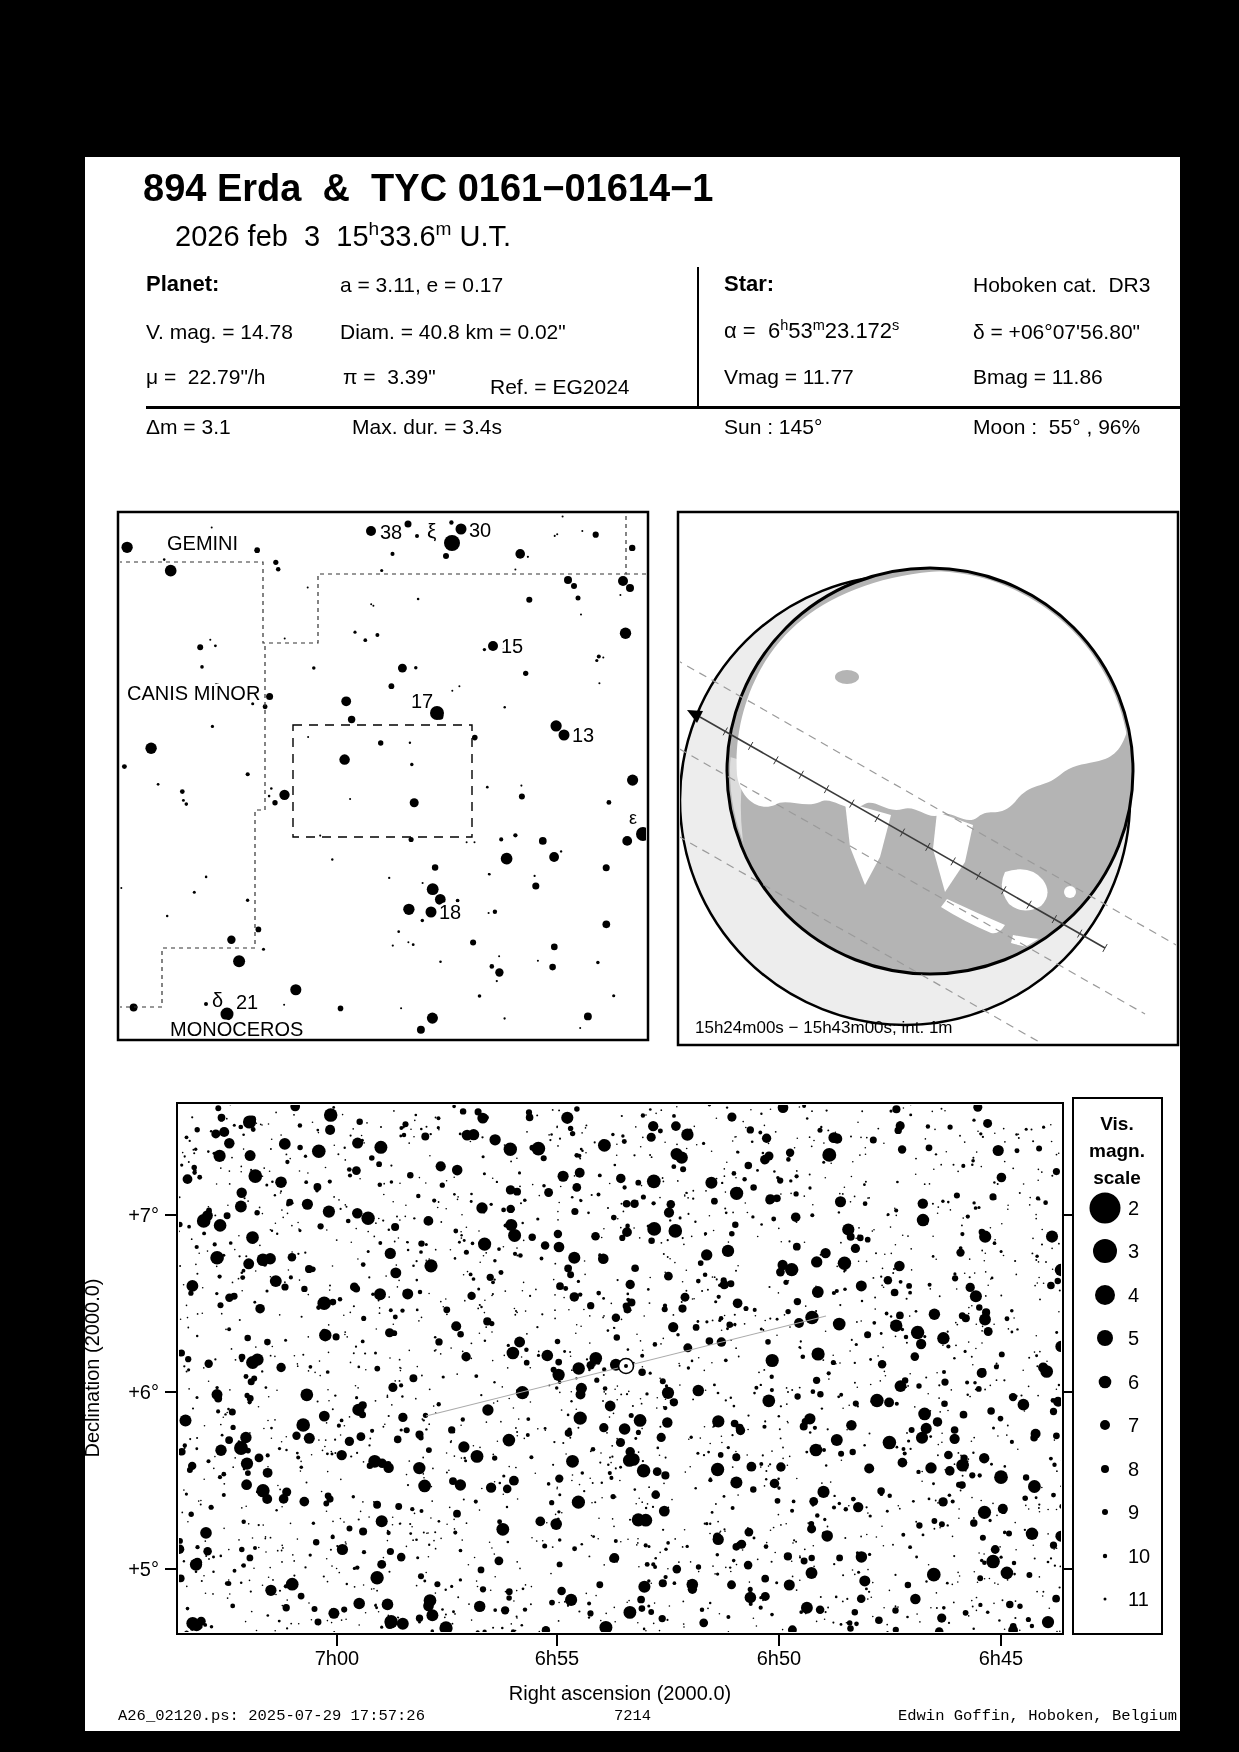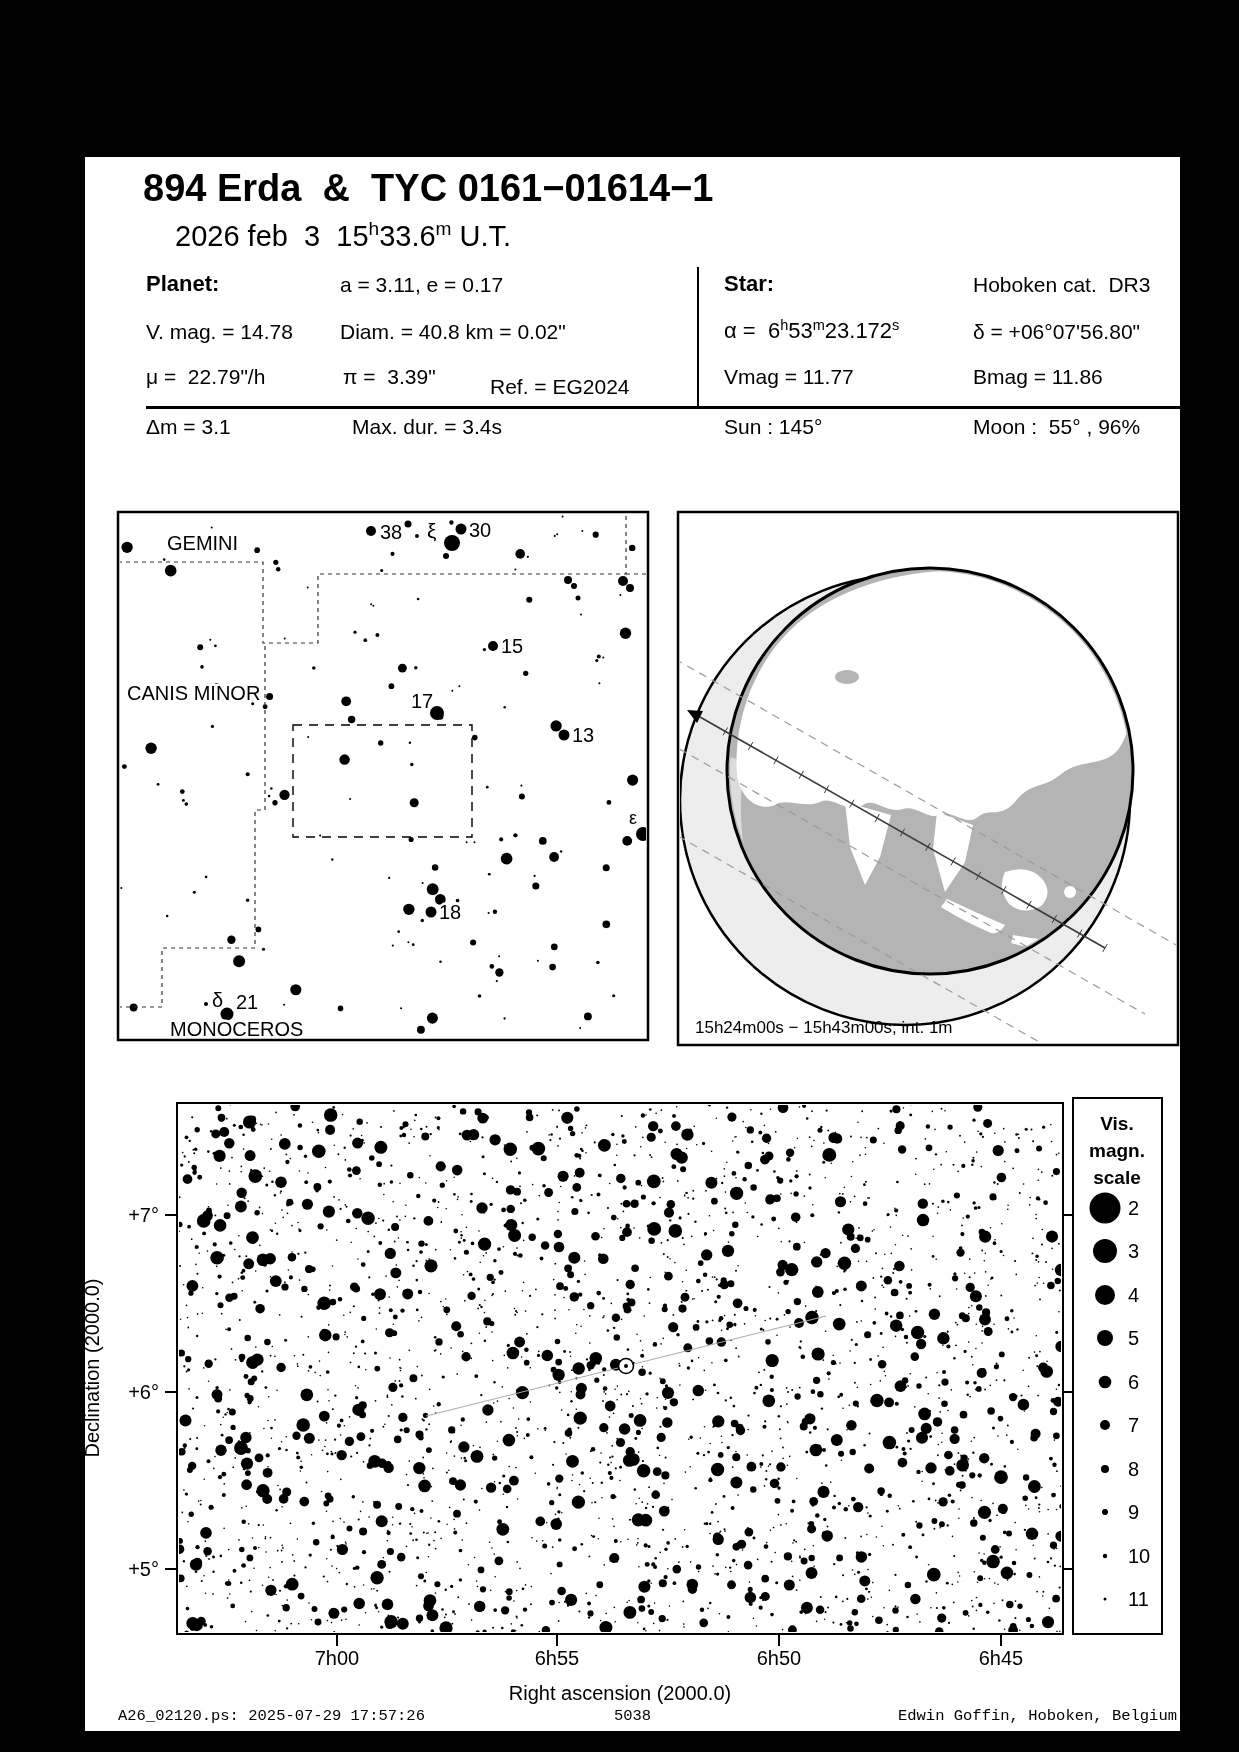--- a/index.html
+++ b/index.html
@@ -3073,16 +3073,16 @@
 
     <div class="rule" style="left:612px;top:110px;width:2px;height:140px;"></div>
     <div class="rule" style="left:61px;top:249px;width:1034px;height:2.5px;"></div>
 
     <div class="t" style="left:61px;top:259px;font-size:21px;">Δm = 3.1</div>
     <div class="t" style="left:267px;top:259px;font-size:21px;">Max. dur. = 3.4s</div>
     <div class="t" style="left:639px;top:259px;font-size:21px;">Sun : 145°</div>
     <div class="t" style="left:888px;top:259px;font-size:21px;">Moon :  55° , 96%</div>
 
     <div class="t mono" style="left:33px;top:1552px;font-size:15.5px;">A26_02120.ps: 2025-07-29 17:57:26</div>
-    <div class="t mono" style="left:0;top:1552px;width:1095px;text-align:center;font-size:15.5px;">5038</div>
+    <div class="t mono" style="left:0;top:1552px;width:1095px;text-align:center;font-size:15.5px;">7214</div>
     <div class="t mono" style="right:3px;top:1552px;font-size:15.5px;">Edwin Goffin, Hoboken, Belgium</div>
   </div>
 </div>
 
 </body></html>

